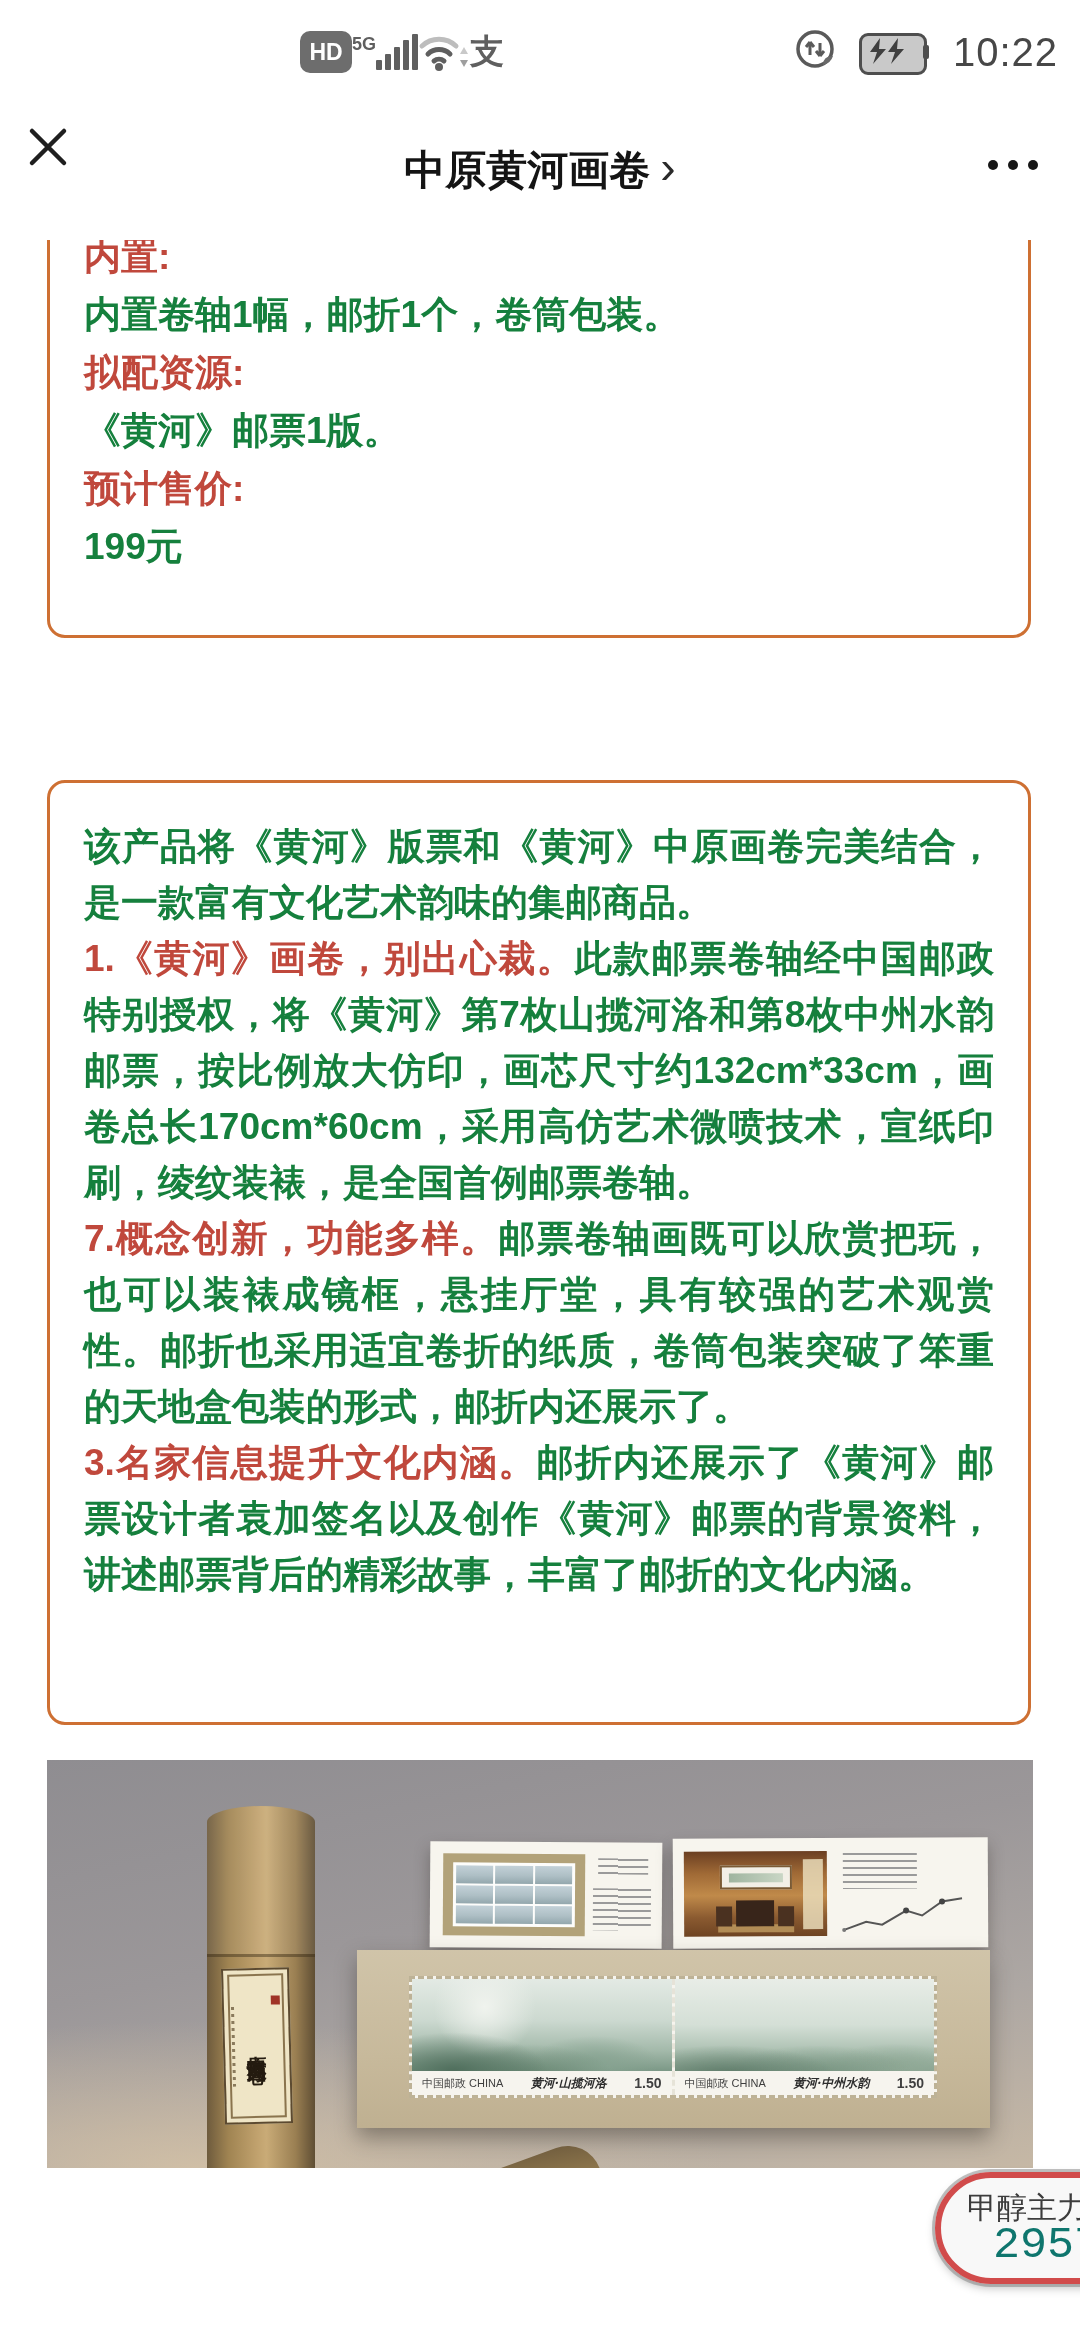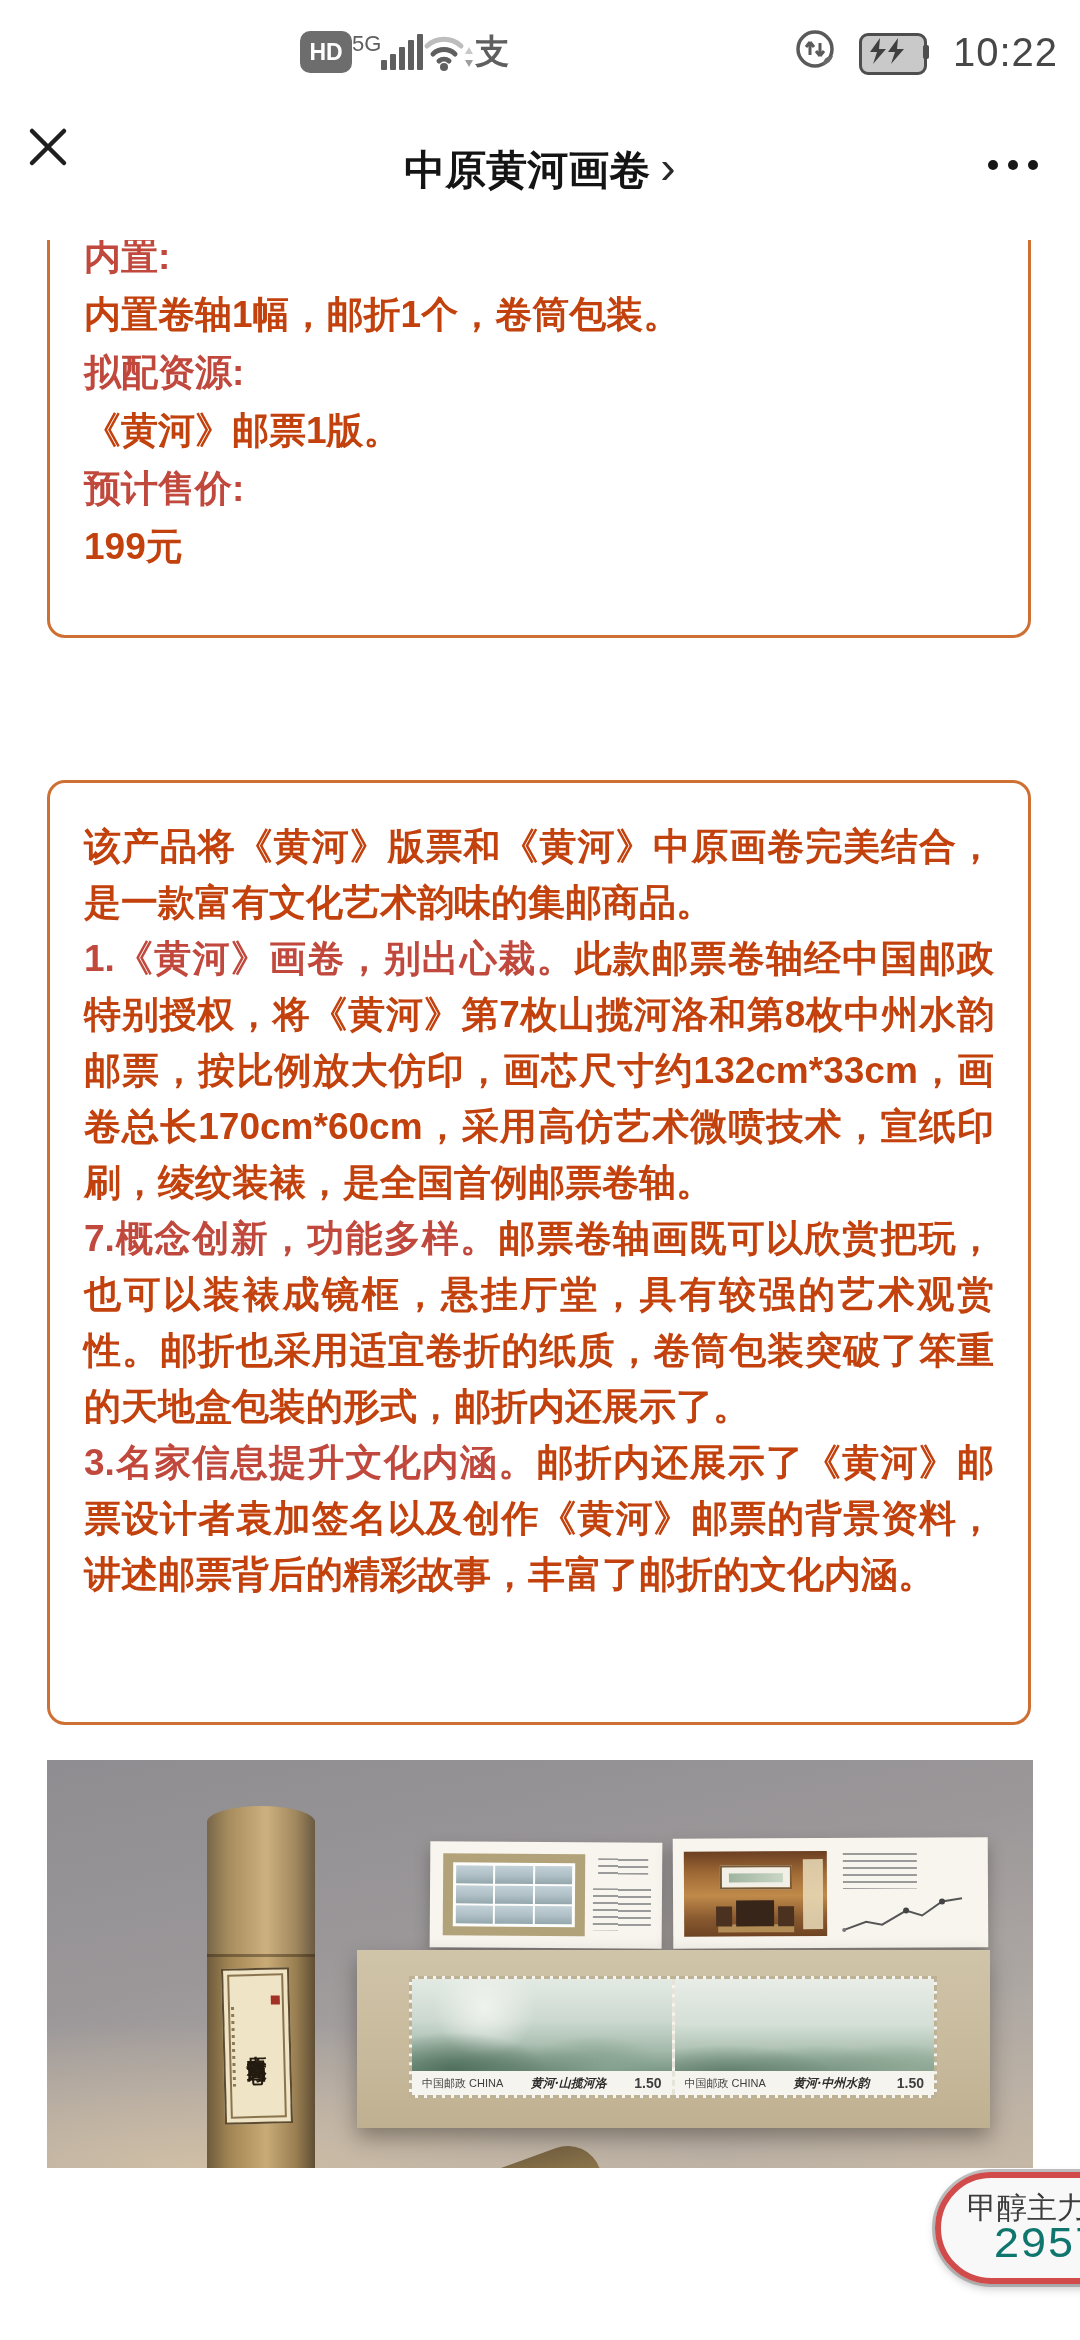--- a/index.html
+++ b/index.html
@@ -8,21 +8,21 @@
     background:#ffffff;
     font-family:"Liberation Sans", sans-serif;
     -webkit-font-smoothing:antialiased;
   }
   
   .statusbar{position:absolute;left:0;top:0;width:1080px;height:100px;background:#fff;}
   .sb-left{position:absolute;left:300px;top:26px;height:52px;display:flex;align-items:center;color:#5f5f5f;}
   .sb-right{position:absolute;right:22px;top:26px;height:52px;display:flex;align-items:center;gap:20px;color:#4f4f4f;}
   .hd-badge{width:52px;height:42px;background:#6d6d6d;border-radius:10px;color:#fff;
     display:flex;align-items:center;justify-content:center;font-size:23px;font-weight:bold;}
-  .net-label{font-size:22px;font-weight:normal;position:relative;top:-8px;}
+  .net-label{font-size:18px;font-weight:bold;position:relative;top:-8px;}
   .sig{display:flex;align-items:flex-end;gap:3px;height:36px;}
   .sig i{display:block;width:6px;background:#5f5f5f;border-radius:1px;}
   .sig i:nth-child(1){height:10px}.sig i:nth-child(2){height:16px}
   .sig i:nth-child(3){height:23px}.sig i:nth-child(4){height:30px}.sig i:nth-child(5){height:36px}
   .sb-time{font-size:40px;color:#474747;letter-spacing:1px;}
   .batt{position:relative;width:74px;height:38px;}
   .batt .shell{position:absolute;left:0;top:0;width:62px;height:36px;border:3px solid #4e4e4e;border-radius:9px;background:#c9c9c9;overflow:hidden;}
   .batt .nub{position:absolute;right:4px;top:12px;width:6px;height:14px;background:#4e4e4e;border-radius:2px;}
   
   .navbar{position:absolute;left:0;top:100px;width:1080px;height:140px;background:#fff;z-index:5;}
@@ -34,21 +34,21 @@
   .more-btn i{width:10px;height:10px;border-radius:50%;background:#161616;display:block;}
   
   .content{position:absolute;left:0;top:240px;width:1080px;height:2100px;overflow:hidden;background:#fff;}
   .card{position:absolute;left:47px;width:984px;box-sizing:border-box;
     border:3px solid #ce7033;border-radius:18px;background:#fff;}
   .card1{top:-200px;height:598px;padding:185px 34px 0;}
   .card2{top:540px;height:945px;padding:36px 34px 0;}
   .card p{margin:0;font-size:37px;line-height:58px;font-weight:bold;text-align:justify;}
   .card2 p{line-height:56px;}
   .red{color:#c0483c;}
-  .gray{color:#c2410c;}
+  .gray{color:#15803d;}
   
   .photo{position:absolute;left:47px;top:1520px;width:986px;height:408px;overflow:hidden;
     background:
       radial-gradient(90% 60% at 15% 100%, rgba(216,196,166,.8) 0%, rgba(216,196,166,0) 60%),
       linear-gradient(168deg,#8f8d91 0%,#9b9799 40%,#ada7a3 70%,#c6b8a5 100%);}
   .shadow-patch{position:absolute;border-radius:50%;background:radial-gradient(closest-side, rgba(55,45,32,.38), rgba(55,45,32,0));}
   
   .v-tube{position:absolute;left:160px;top:46px;width:108px;height:540px;
     border-radius:54px 54px 0 0/16px 16px 0 0;
     background:linear-gradient(90deg,#6e5b3d 0%,#a08452 20%,#bfa06c 45%,#c9ab77 55%,#9a7f52 82%,#5f4e34 100%);}

